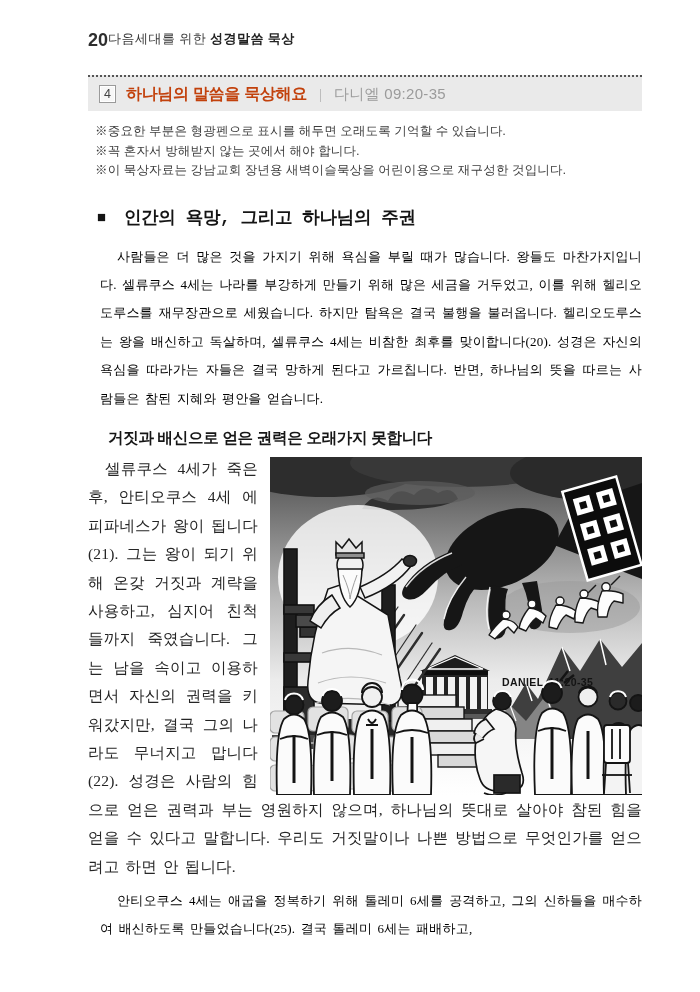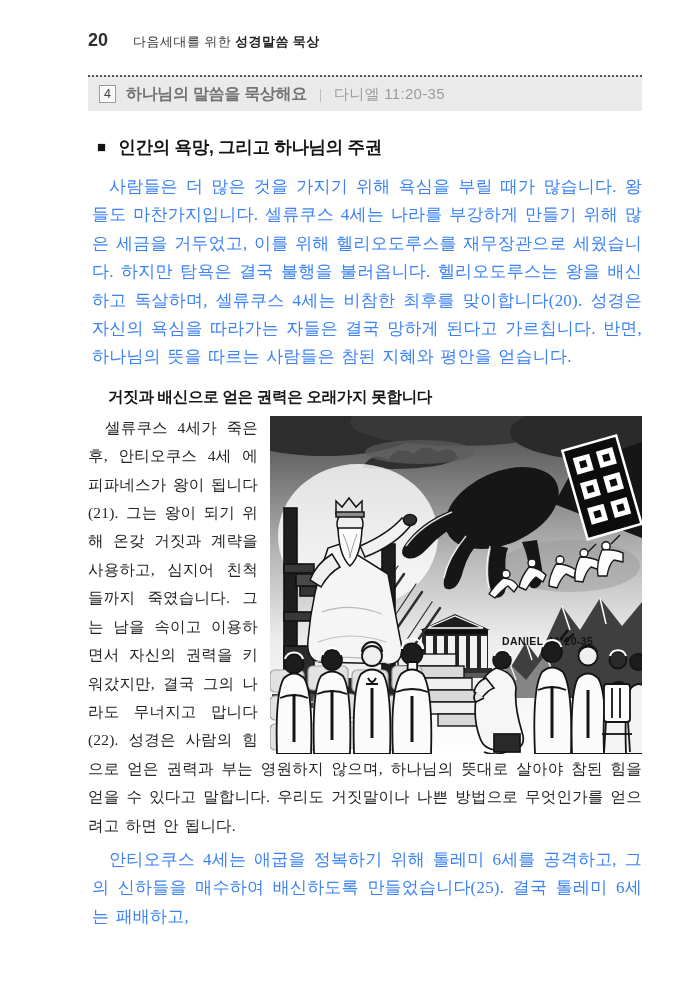--- a/index.html
+++ b/index.html
@@ -4,52 +4,52 @@
 <style>
   html,body{margin:0;padding:0;}
   body{
     width:700px;height:992px;background:#ffffff;overflow:hidden;
     font-family:"Liberation Serif","DejaVu Serif",serif;
     color:#222;
   }
   .page{padding:30px 58px 0 88px;}
 
   
-  .running-head{display:flex;align-items:flex-end;gap:25px;}
+  .running-head{display:flex;align-items:flex-start;gap:0;}
   .pagenum{font-family:"Liberation Sans",sans-serif;font-size:18px;font-weight:600;color:#2e2e2e;}
   .series{font-size:13px;color:#3a3a3a;letter-spacing:.5px;}
   .series b{font-weight:700;color:#222;}
 
   
   .section-bar{
     margin-top:24px;background:#eaeaea;border-top:2px dotted #555;
     height:34px;display:flex;align-items:center;padding:0 11px;gap:10px;
   }
   .num-box{
     font-family:"Liberation Sans",sans-serif;font-size:12.5px;color:#444;
     border:1px solid #9a9a9a;background:#f7f7f7;padding:1px 4px;line-height:14px;
     box-shadow:inset 0 0 0 1px #fff;
   }
-  .bar-title{font-family:"Liberation Sans",sans-serif;font-weight:700;font-size:16px;color:#737373;letter-spacing:-0.3px;}
+  .bar-title{font-family:"Liberation Sans",sans-serif;font-weight:700;font-size:16px;color:#c2410c;letter-spacing:-0.3px;}
   .bar-div{color:#b0b0b0;font-size:15px;margin:0 2px;}
   .bar-ref{font-family:"Liberation Sans",sans-serif;font-size:15px;color:#9b9b9b;letter-spacing:.3px;}
 
   
   .notes{margin:11px 0 0 7px;font-size:12.5px;line-height:19.5px;color:#3c3c3c;letter-spacing:.2px;}
 
   
   .h1{
-    margin:24px 0 14px 9px;font-family:Liberation Sans, sans-serif;
+    margin:24px 0 14px 9px;font-family:Liberation Mono, monospace;
     font-weight:700;font-size:17.5px;color:#141414;letter-spacing:-0.3px;
   }
   .h1 .sq{font-size:15px;margin-right:8px;position:relative;top:-1px;}
 
   
   .para{
-    margin:10px 0 0 4px;font-size:17px;line-height:28.4px;color:#3b82f6;
+    margin:10px 0 0 12px;font-size:13px;line-height:28.4px;color:#000000;
     text-align:justify;text-indent:17px;word-spacing:2px;letter-spacing:.2px;
   }
   .subhead{
     margin:15px 0 6px 20px;font-family:"Liberation Sans",sans-serif;
     font-weight:700;font-size:15.5px;color:#161616;letter-spacing:-0.3px;
   }
   .para2{
     font-size:15.5px;line-height:28.4px;color:#252525;text-align:justify;
     text-indent:17px;word-spacing:2px;letter-spacing:.2px;
   }
@@ -69,23 +69,28 @@
     <span class="series">
       <span>다음세대를 위한</span>
       <b>성경말씀 묵상</b>
     </span>
   </div>
 
   <div class="section-bar">
     <span class="num-box">4</span>
     <span class="bar-title">하나님의 말씀을 묵상해요</span>
     <span class="bar-div">|</span>
-    <span class="bar-ref">다니엘 11:20-35</span>
-  </div>
-
+    <span class="bar-ref">다니엘 09:20-35</span>
+  </div>
+
+  <div class="notes">
+    <div>※중요한 부분은 형광펜으로 표시를 해두면 오래도록 기억할 수 있습니다.</div>
+    <div>※꼭 혼자서 방해받지 않는 곳에서 해야 합니다.</div>
+    <div>※이 묵상자료는 강남교회 장년용 새벽이슬묵상을 어린이용으로 재구성한 것입니다.</div>
+  </div>
 
   <div class="h1">
     <span class="sq">■</span>
     <span>인간의 욕망, 그리고 하나님의 주권</span>
   </div>
 
   <p class="para">사람들은 더 많은 것을 가지기 위해 욕심을 부릴 때가 많습니다. 왕들도 마찬가지입니다. 셀류쿠스 4세는 나라를 부강하게 만들기 위해 많은 세금을 거두었고, 이를 위해 헬리오도루스를 재무장관으로 세웠습니다. 하지만 탐욕은 결국 불행을 불러옵니다. 헬리오도루스는 왕을 배신하고 독살하며, 셀류쿠스 4세는 비참한 최후를 맞이합니다(20). 성경은 자신의 욕심을 따라가는 자들은 결국 망하게 된다고 가르칩니다. 반면, 하나님의 뜻을 따르는 사람들은 참된 지혜와 평안을 얻습니다.</p>
 
   <div class="subhead">거짓과 배신으로 얻은 권력은 오래가지 못합니다</div>
 

